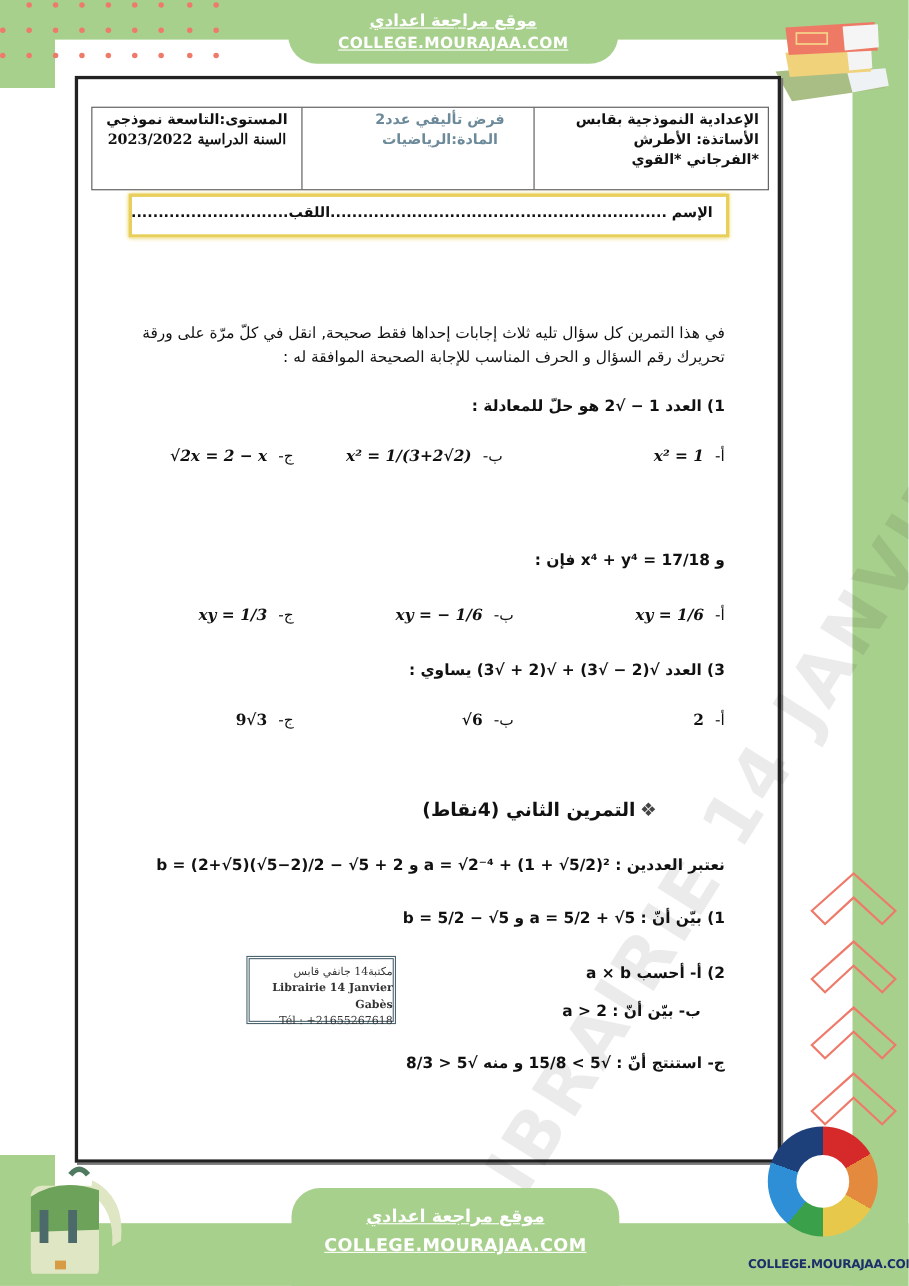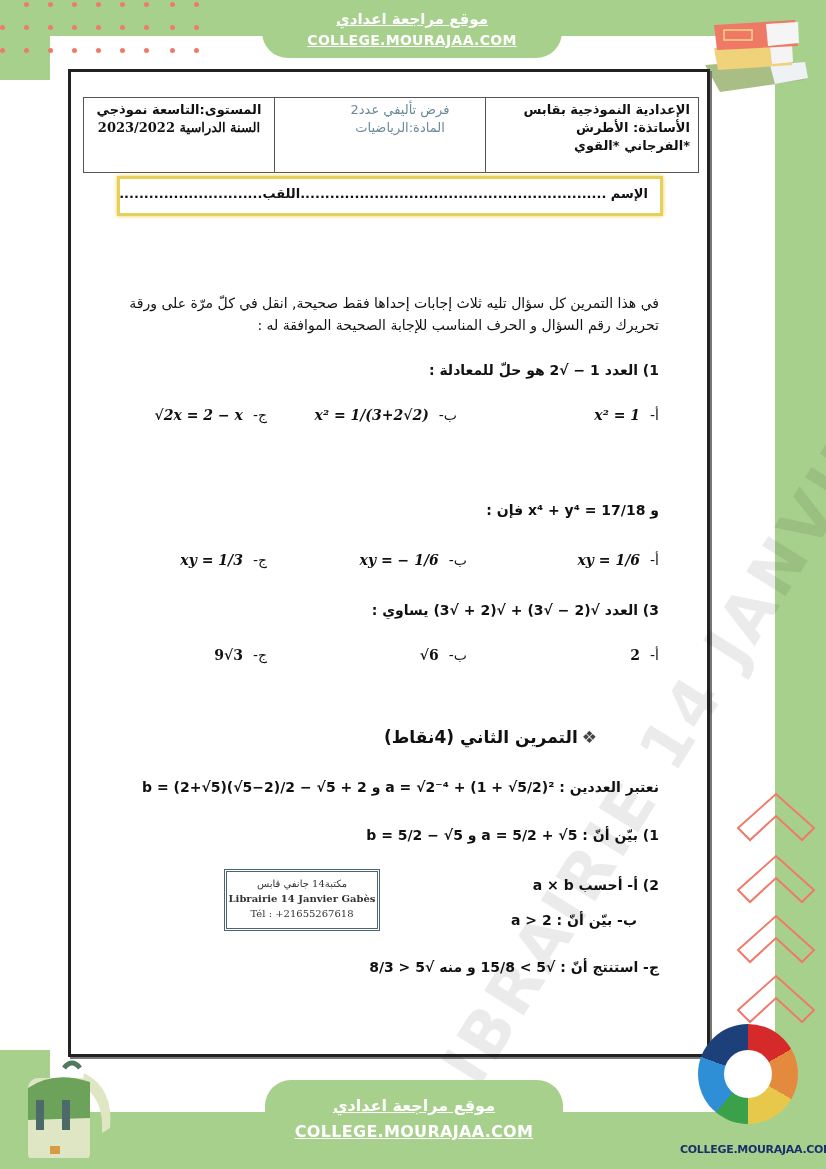--- a/index.html
+++ b/index.html
@@ -30,41 +30,41 @@
   
   .paper { position: absolute; left: 68px; top: 69px; width: 642px; height: 988px; background: #fff;
            border: 3px solid #222; box-shadow: 2px 2px 0 #777; }
 
   .header-table { position: absolute; left: 12px; top: 25px; width: 616px; height: 76px;
                   border: 1.5px solid #555; display: flex; flex-direction: row-reverse; }
   .hcell { border-left: 1.5px solid #555; padding: 3px 8px; direction: rtl; font-size: 13px; font-weight: bold;
            line-height: 18px; font-family: "DejaVu Sans", sans-serif; }
   .hcell:last-child { border-left: none; }
   .hcell.right { width: 213px; }
-  .hcell.mid { width: 211px; text-align: center; color: #6c8a9a; font-weight: normal; padding-left: 48px; }
+  .hcell.mid { width: 211px; text-align: center; color: #6c8a9a; font-weight: bold; padding-left: 48px; }
   .hcell.left { flex: 1; text-align: center; }
   .hcell .yr { font-family: "DejaVu Serif", serif; }
 
   .name-box { position: absolute; left: 46px; top: 104px; width: 546px; height: 40px;
               border: 3px solid #e8cf5a; box-shadow: 0 0 4px #e8cf5a; direction: rtl;
               font-size: 13px; font-weight: bold; padding: 7px 12px; white-space: nowrap; overflow: hidden; }
 
   .sec-title { position: absolute; direction: rtl; font-weight: bold; font-size: 17px; white-space: nowrap; }
   .star { color: #444; margin-left: 4px; }
 
   .para { position: absolute; direction: rtl; font-size: 14px; font-weight: normal; line-height: 22px; text-align: right; }
 
   .q { position: absolute; direction: rtl; font-size: 14px; font-weight: bold; white-space: nowrap; text-align: right; }
   .math { font-family: "DejaVu Serif", serif; font-weight: bold; font-style: normal; direction: ltr; unicode-bidi: embed; }
   .it { font-style: italic; }
   .opt { position: absolute; direction: rtl; font-size: 14px; font-weight: bold; white-space: nowrap; }
   .opt .lbl { margin-left: 10px; font-weight: normal; }
 
-  .stamp { position: absolute; left: 153px; top: 797px; width: 156px; height: 62px;
-           border: 3px double #4b6470; text-align: center; font-size: 10px; color: #333; line-height: 15px;
+  .stamp { position: absolute; left: 153px; top: 797px; width: 136px; height: 62px;
+           border: 3px double #4b6470; text-align: right; font-size: 10px; color: #333; line-height: 15px;
            padding-top: 4px; font-family: "DejaVu Serif", serif; }
   .stamp .s2 { font-weight: bold; }
 
   .watermark { position: absolute; left: 95px; top: 520px; transform: rotate(-58deg); font-size: 64px;
                color: rgba(0,0,0,0.08); font-weight: bold; letter-spacing: 4px; white-space: nowrap;
                font-family: "DejaVu Sans", sans-serif; pointer-events: none; }
 
   
   .chev { position: absolute; left: 736px; width: 80px; height: 60px; }
 

